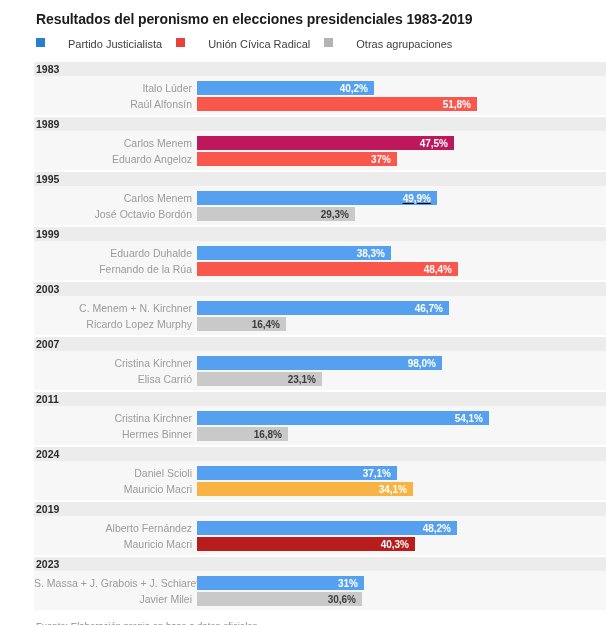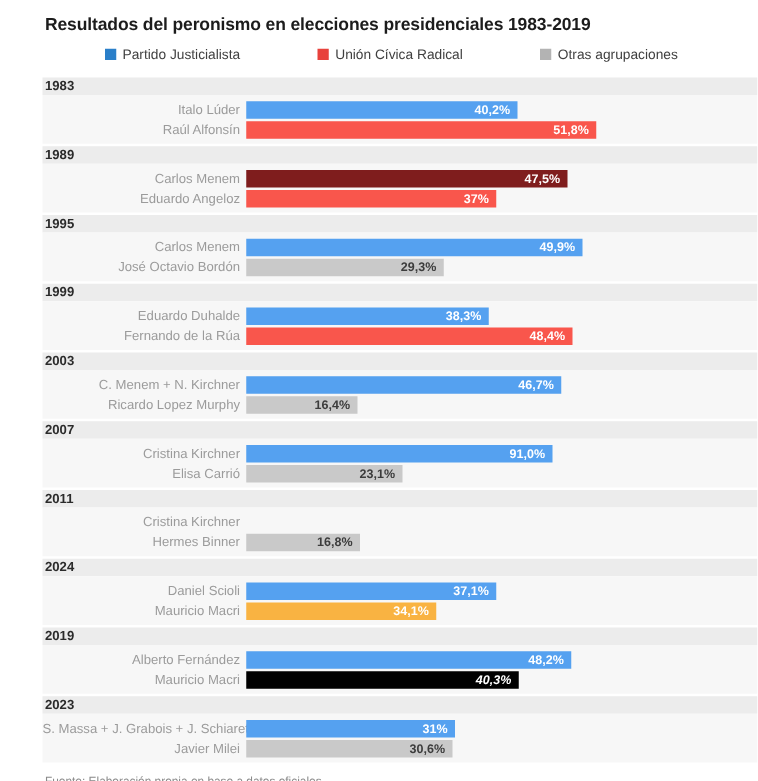--- a/index.html
+++ b/index.html
@@ -24,21 +24,21 @@
     color: #1c1c1c;
     letter-spacing: -0.1px;
   }
   .legend {
     display: flex;
     align-items: center;
     gap: 14px;
     margin: 0 0 12px 2px;
     height: 13px;
   }
-  .legend-item { display: flex; align-items: center; gap: 5px; margin-left: 48px; }
+  .legend-item { display: flex; gap: 23px; }
   .legend-swatch { width: 9px; height: 9px; display: inline-block; }
   .legend-label { font-size: 11px; color: #3f3f3f; }
   .group { margin-bottom: 2px; }
   .band {
     height: 14px;
     line-height: 14px;
     background: #ececec;
     font-size: 10.5px;
     font-weight: 700;
     color: #2b2b2b;
@@ -93,63 +93,63 @@
         <div class="legend-label">Otras agrupaciones</div>
       </div>
     </div>
   <div id="groups">
       <div class="group">
         <div class="band">1983</div>
         <div class="rows">
           <div class="row">
             <div class="row-label">Italo Lúder</div>
             <div class="bar-track">
-              <div class="bar" style="width: 217px; background: rgb(85, 161, 240);">
+              <div class="bar" style="width: 177px; background: rgb(85, 161, 240);">
                 <span class="bar-value" style="color: rgb(255, 255, 255);">40,2%</span>
               </div>
             </div>
           </div>
           <div class="row">
             <div class="row-label">Raúl Alfonsín</div>
             <div class="bar-track">
               <div class="bar" style="width: 280px; background: rgb(249, 86, 76);">
                 <span class="bar-value" style="color: rgb(255, 255, 255); padding-left: 24px;">51,8%</span>
               </div>
             </div>
           </div>
         </div>
       </div>
       <div class="group">
         <div class="band">1989</div>
         <div class="rows">
           <div class="row">
             <div class="row-label">Carlos Menem</div>
             <div class="bar-track">
-              <div class="bar" style="width: 257px; background: #7f1d1d;">
+              <div class="bar" style="width: 257px; background: #be185d;">
                 <span class="bar-value" style="color: rgb(255, 255, 255);">47,5%</span>
               </div>
             </div>
           </div>
           <div class="row">
             <div class="row-label">Eduardo Angeloz</div>
             <div class="bar-track">
               <div class="bar" style="width: 200px; background: rgb(249, 86, 76);">
                 <span class="bar-value" style="color: rgb(255, 255, 255);">37%</span>
               </div>
             </div>
           </div>
         </div>
       </div>
       <div class="group">
         <div class="band">1995</div>
         <div class="rows">
           <div class="row">
             <div class="row-label">Carlos Menem</div>
             <div class="bar-track">
-              <div class="bar" style="width: 269px; background: rgb(85, 161, 240);">
+              <div class="bar" style="width: 240px; background: rgb(85, 161, 240); text-decoration: underline;">
                 <span class="bar-value" style="color: rgb(255, 255, 255);">49,9%</span>
               </div>
             </div>
           </div>
           <div class="row">
             <div class="row-label">José Octavio Bordón</div>
             <div class="bar-track">
               <div class="bar" style="width: 158px; background: rgb(201, 201, 201);">
                 <span class="bar-value" style="color: rgb(60, 60, 60);">29,3%</span>
               </div>
@@ -199,39 +199,44 @@
           </div>
         </div>
       </div>
       <div class="group">
         <div class="band">2007</div>
         <div class="rows">
           <div class="row">
             <div class="row-label">Cristina Kirchner</div>
             <div class="bar-track">
               <div class="bar" style="width: 245px; background: rgb(85, 161, 240);">
-                <span class="bar-value" style="color: rgb(255, 255, 255);">91,0%</span>
+                <span class="bar-value" style="color: rgb(255, 255, 255);">98,0%</span>
               </div>
             </div>
           </div>
           <div class="row">
             <div class="row-label">Elisa Carrió</div>
             <div class="bar-track">
               <div class="bar" style="width: 125px; background: rgb(201, 201, 201);">
                 <span class="bar-value" style="color: rgb(60, 60, 60);">23,1%</span>
               </div>
             </div>
           </div>
         </div>
       </div>
       <div class="group">
         <div class="band">2011</div>
         <div class="rows">
           <div class="row">
             <div class="row-label">Cristina Kirchner</div>
+            <div class="bar-track">
+              <div class="bar" style="width: 292px; background: rgb(85, 161, 240);">
+                <span class="bar-value" style="color: rgb(255, 255, 255);">54,1%</span>
+              </div>
+            </div>
           </div>
           <div class="row">
             <div class="row-label">Hermes Binner</div>
             <div class="bar-track">
               <div class="bar" style="width: 91px; background: rgb(201, 201, 201);">
                 <span class="bar-value" style="color: rgb(60, 60, 60);">16,8%</span>
               </div>
             </div>
           </div>
         </div>
@@ -243,42 +248,42 @@
             <div class="row-label">Daniel Scioli</div>
             <div class="bar-track">
               <div class="bar" style="width: 200px; background: rgb(85, 161, 240);">
                 <span class="bar-value" style="color: rgb(255, 255, 255);">37,1%</span>
               </div>
             </div>
           </div>
           <div class="row">
             <div class="row-label">Mauricio Macri</div>
             <div class="bar-track">
-              <div class="bar" style="width: 152px; background: rgb(249, 179, 66);">
+              <div class="bar" style="width: 216px; background: rgb(249, 179, 66);">
                 <span class="bar-value" style="color: rgb(255, 255, 255);">34,1%</span>
               </div>
             </div>
           </div>
         </div>
       </div>
       <div class="group">
         <div class="band">2019</div>
         <div class="rows">
           <div class="row">
             <div class="row-label">Alberto Fernández</div>
             <div class="bar-track">
               <div class="bar" style="width: 260px; background: rgb(85, 161, 240);">
                 <span class="bar-value" style="color: rgb(255, 255, 255);">48,2%</span>
               </div>
             </div>
           </div>
           <div class="row">
             <div class="row-label">Mauricio Macri</div>
             <div class="bar-track">
-              <div class="bar" style="width: 218px; background: #000000; font-style: italic;">
+              <div class="bar" style="width: 218px; background: #b91c1c;">
                 <span class="bar-value" style="color: rgb(255, 255, 255);">40,3%</span>
               </div>
             </div>
           </div>
         </div>
       </div>
       <div class="group">
         <div class="band">2023</div>
         <div class="rows">
           <div class="row">

